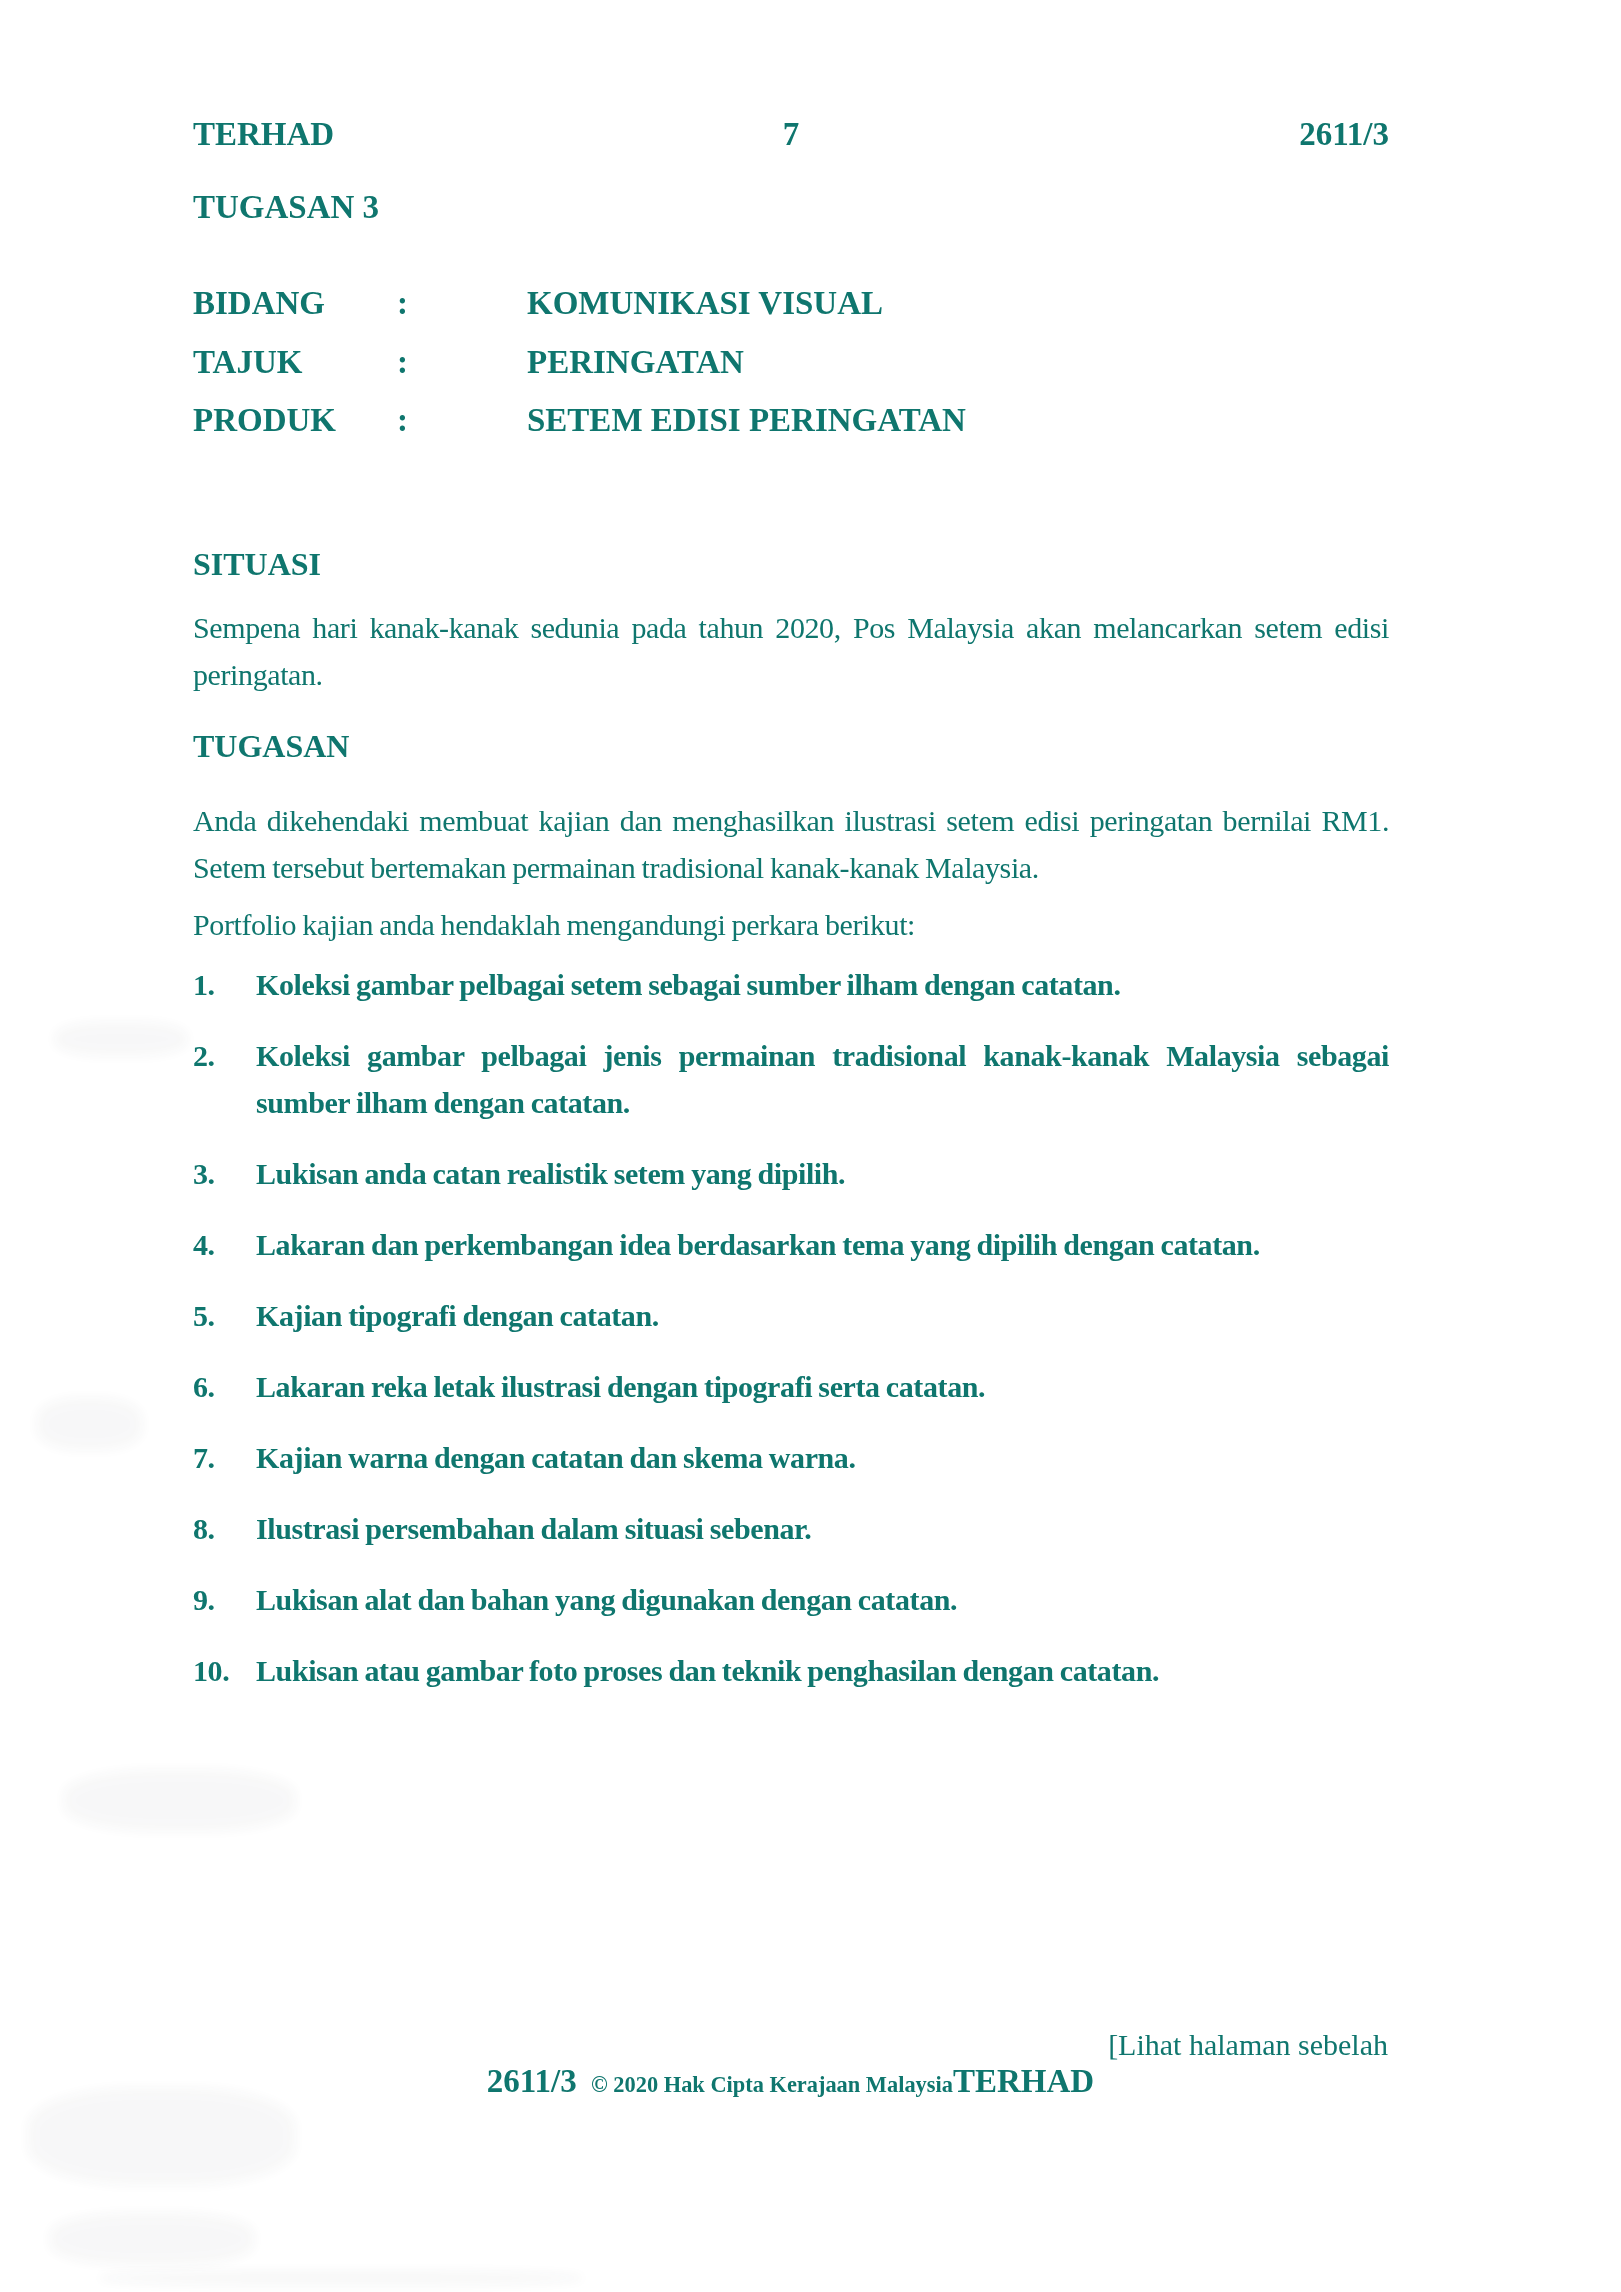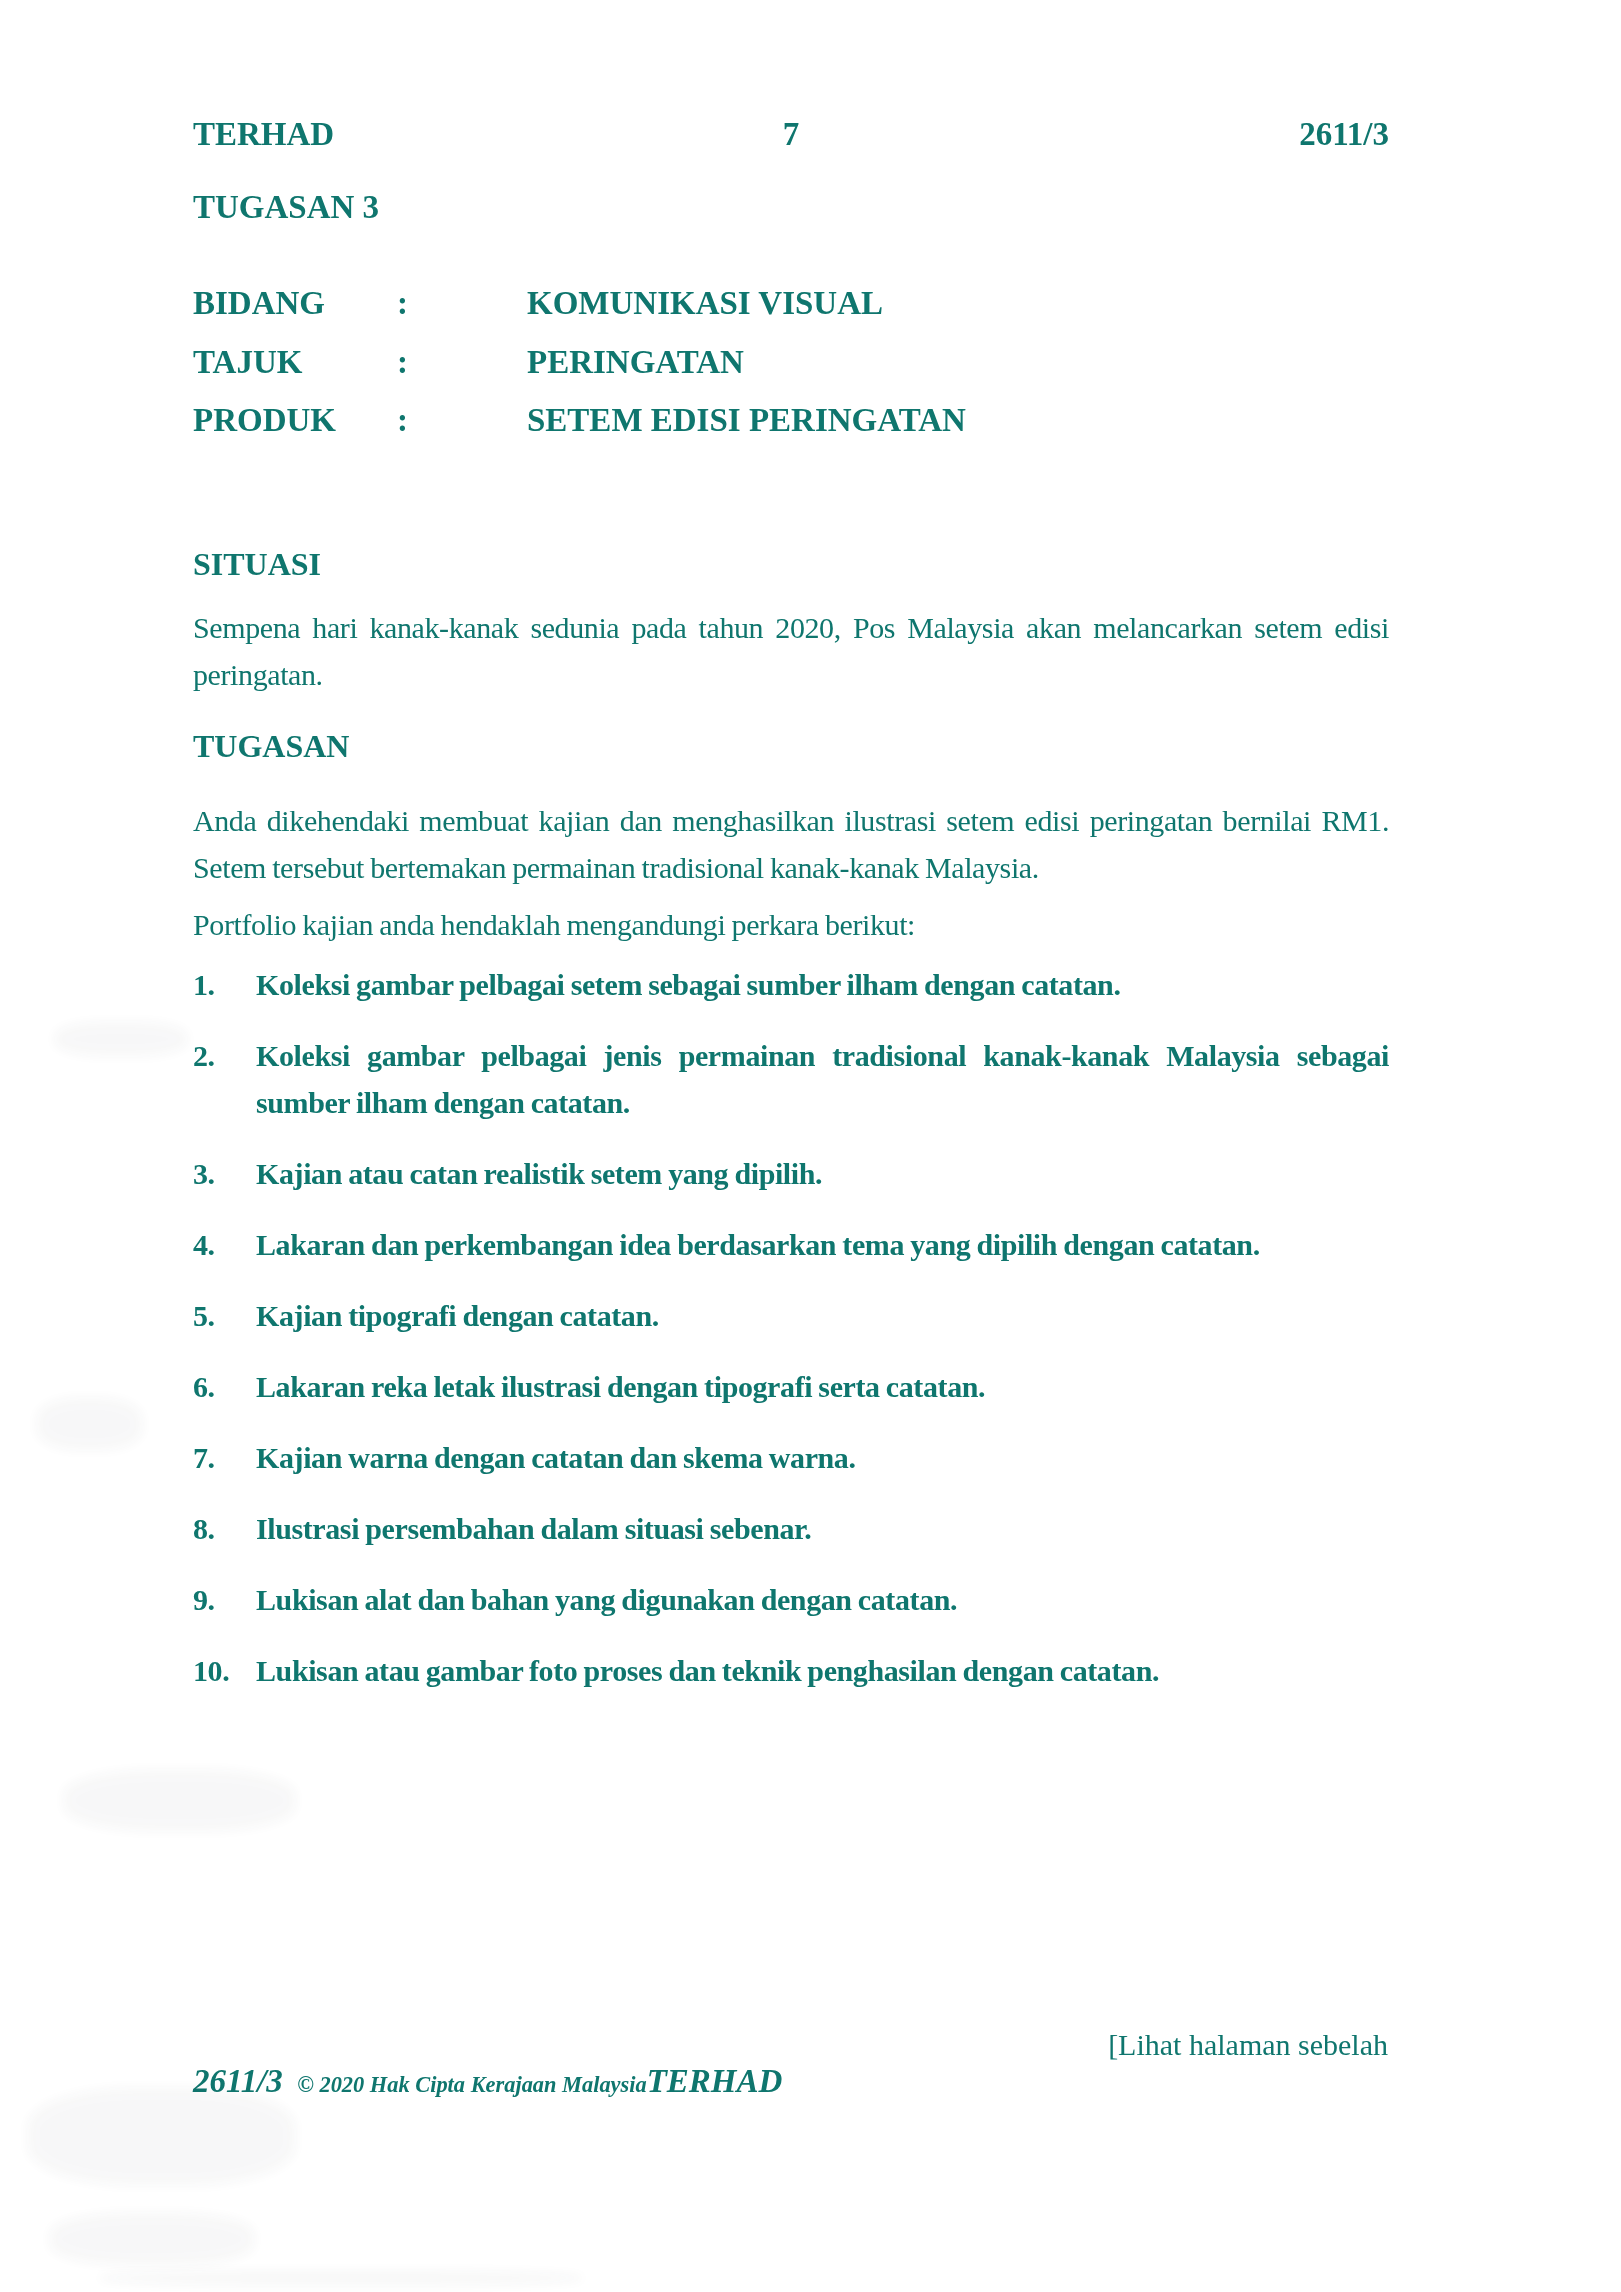--- a/index.html
+++ b/index.html
@@ -100,23 +100,22 @@
     font-size: 30px;
     line-height: 38px;
     text-align: right;
   }
   .footer-row {
     position: absolute;
     left: 193px;
     right: 233px;
     top: 2063px;
     display: flex;
-    justify-content: flex-start;
+    justify-content: center;
     align-items: baseline;
-    font-style: italic;
   }
   .footer-code {
     font-weight: bold;
     font-size: 33px;
   }
   .footer-copyright {
     font-weight: bold;
     font-size: 22.4px;
     margin-left: 14.3px;
   }
@@ -177,21 +176,21 @@
     <div class="section-heading situasi-heading">SITUASI</div>
     <div class="para situasi-body">Sempena hari kanak-kanak sedunia pada tahun 2020, Pos Malaysia akan melancarkan setem edisi peringatan.</div>
 
     <div class="section-heading tugasan-heading">TUGASAN</div>
     <div class="para tugasan-body">Anda dikehendaki membuat kajian dan menghasilkan ilustrasi setem edisi peringatan bernilai RM1. Setem tersebut bertemakan permainan tradisional kanak-kanak Malaysia.</div>
     <div class="para list-intro">Portfolio kajian anda hendaklah mengandungi perkara berikut:</div>
 
     <ol class="req-list">
       <li>Koleksi gambar pelbagai setem sebagai sumber ilham dengan catatan.</li>
       <li>Koleksi gambar pelbagai jenis permainan tradisional kanak-kanak Malaysia sebagai sumber ilham dengan catatan.</li>
-      <li>Kajian atau catan realistik setem yang dipilih.</li>
+      <li>Lukisan anda catan realistik setem yang dipilih.</li>
       <li>Lakaran dan perkembangan idea berdasarkan tema yang dipilih dengan catatan.</li>
       <li>Kajian tipografi dengan catatan.</li>
       <li>Lakaran reka letak ilustrasi dengan tipografi serta catatan.</li>
       <li>Kajian warna dengan catatan dan skema warna.</li>
       <li>Ilustrasi persembahan dalam situasi sebenar.</li>
       <li>Lukisan alat dan bahan yang digunakan dengan catatan.</li>
       <li>Lukisan atau gambar foto proses dan teknik penghasilan dengan catatan.</li>
     </ol>
 
   </div>

